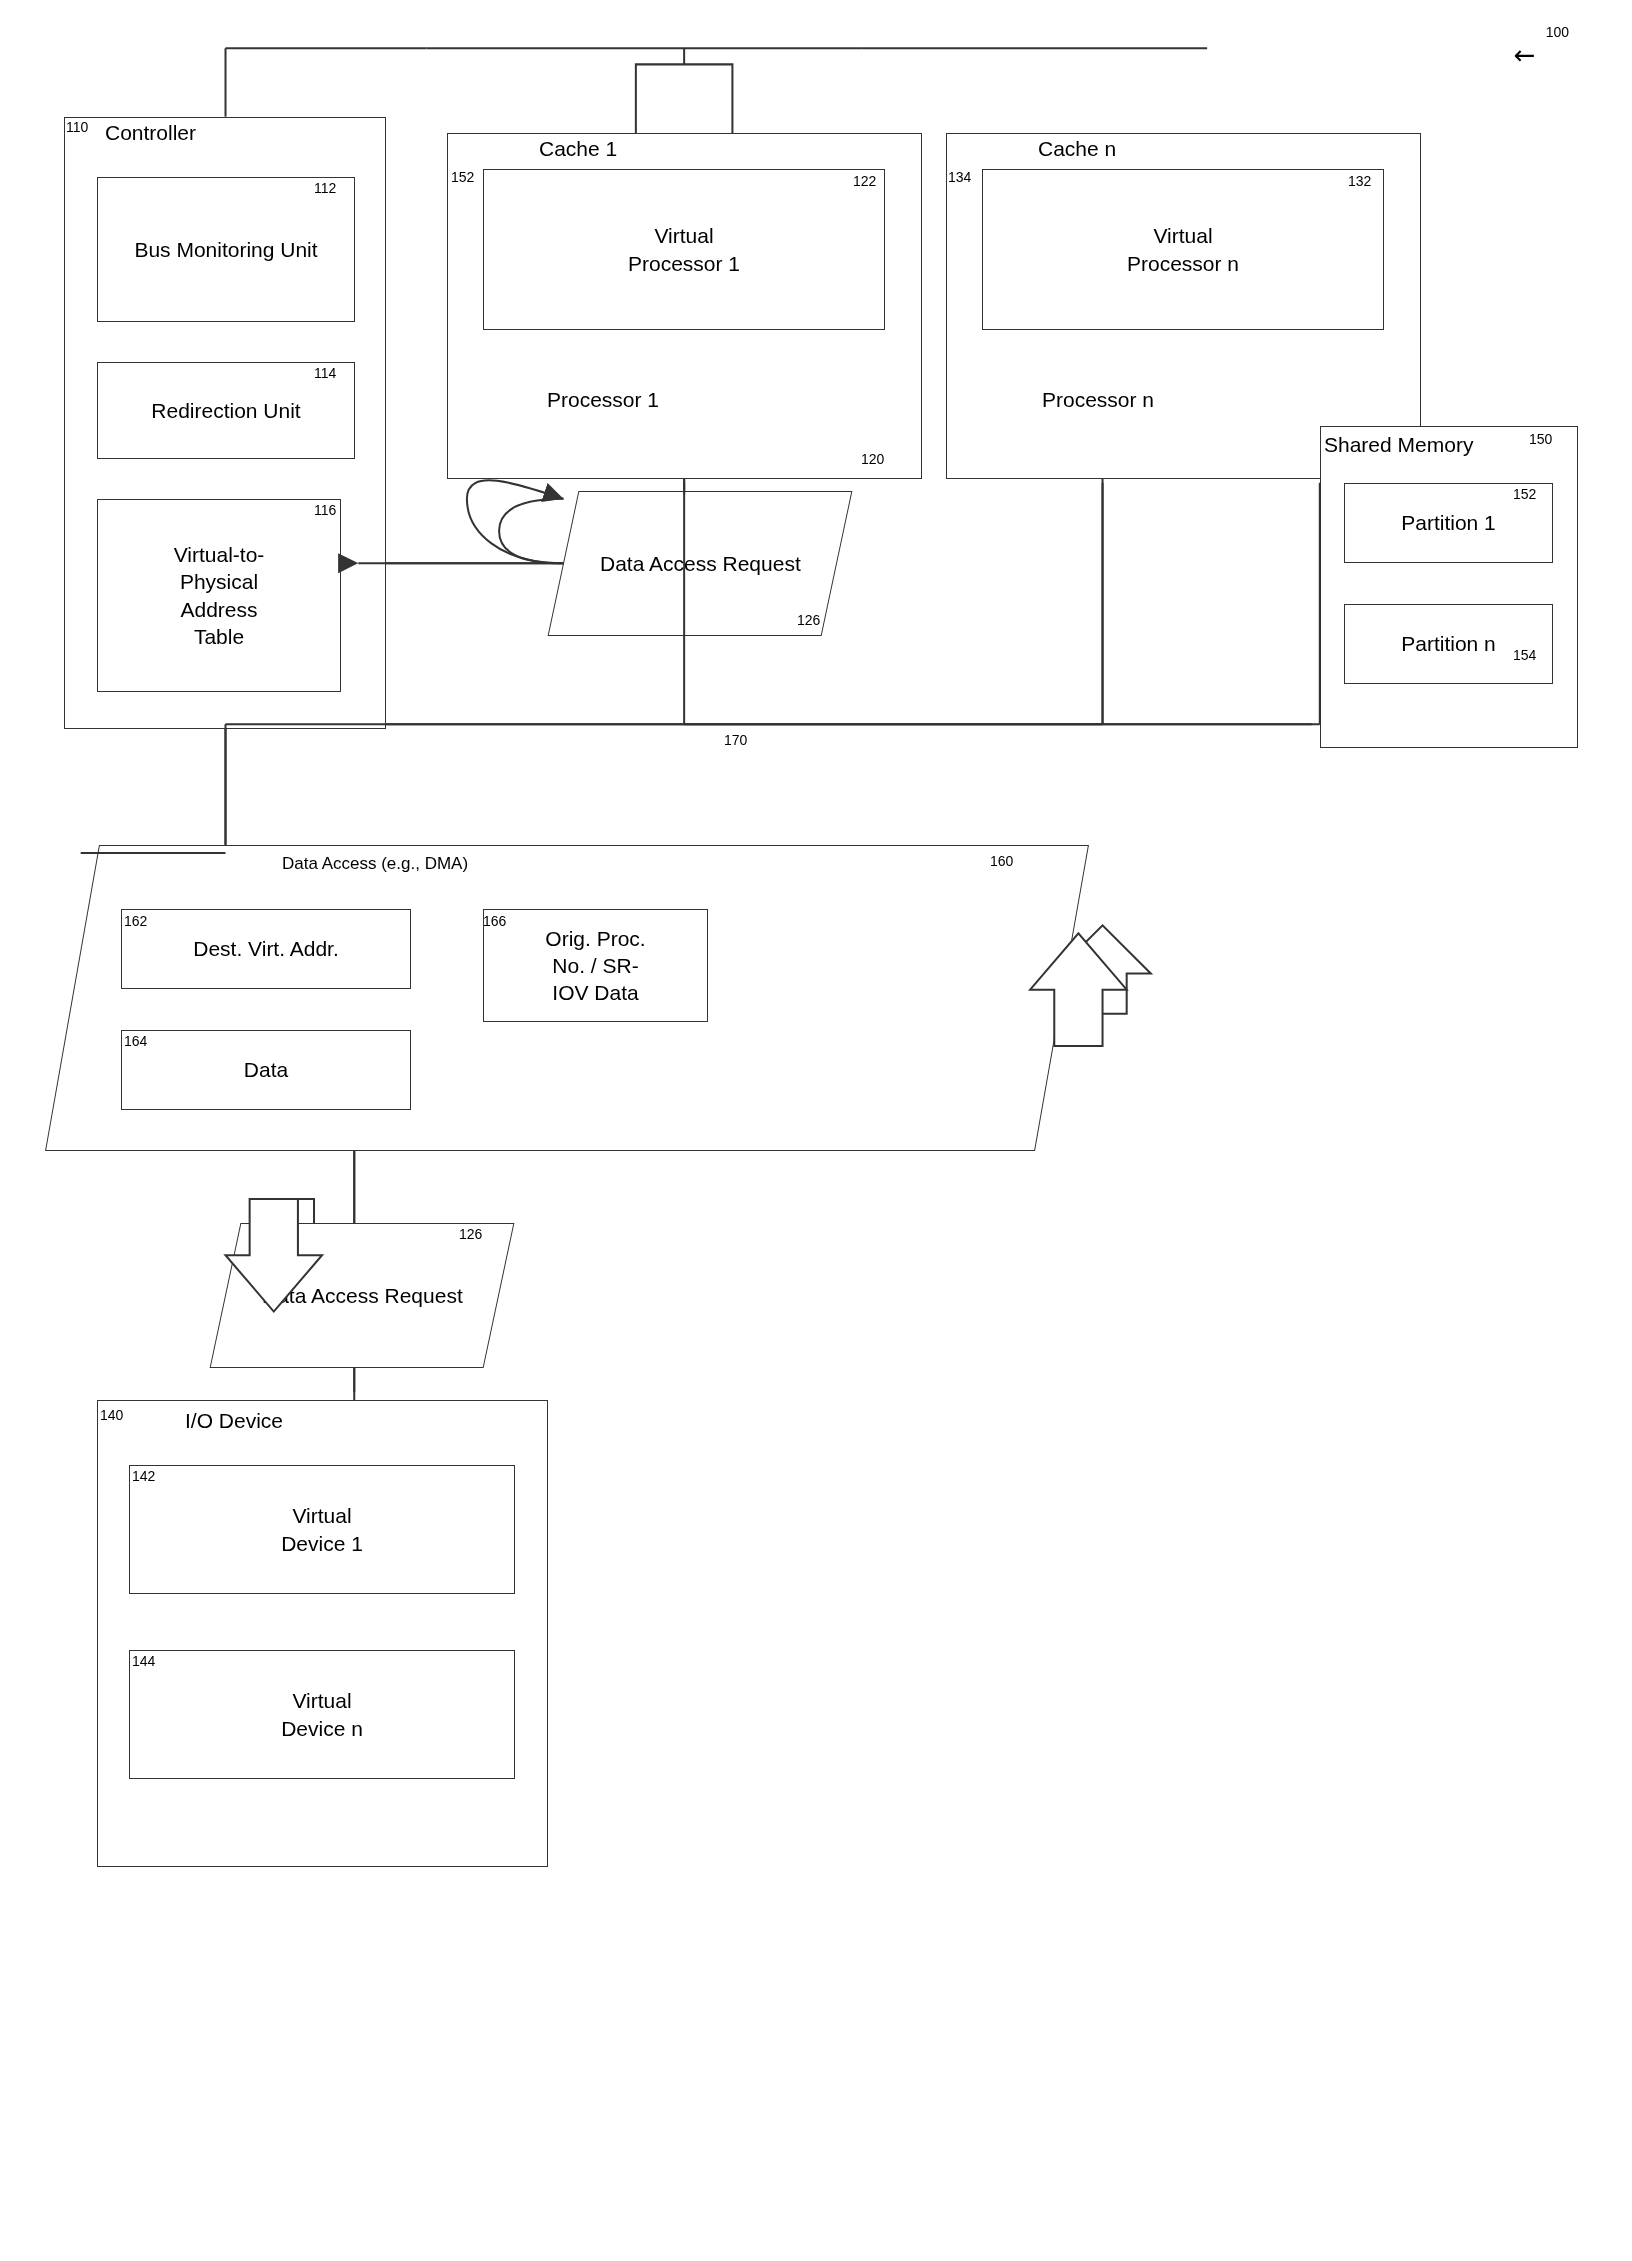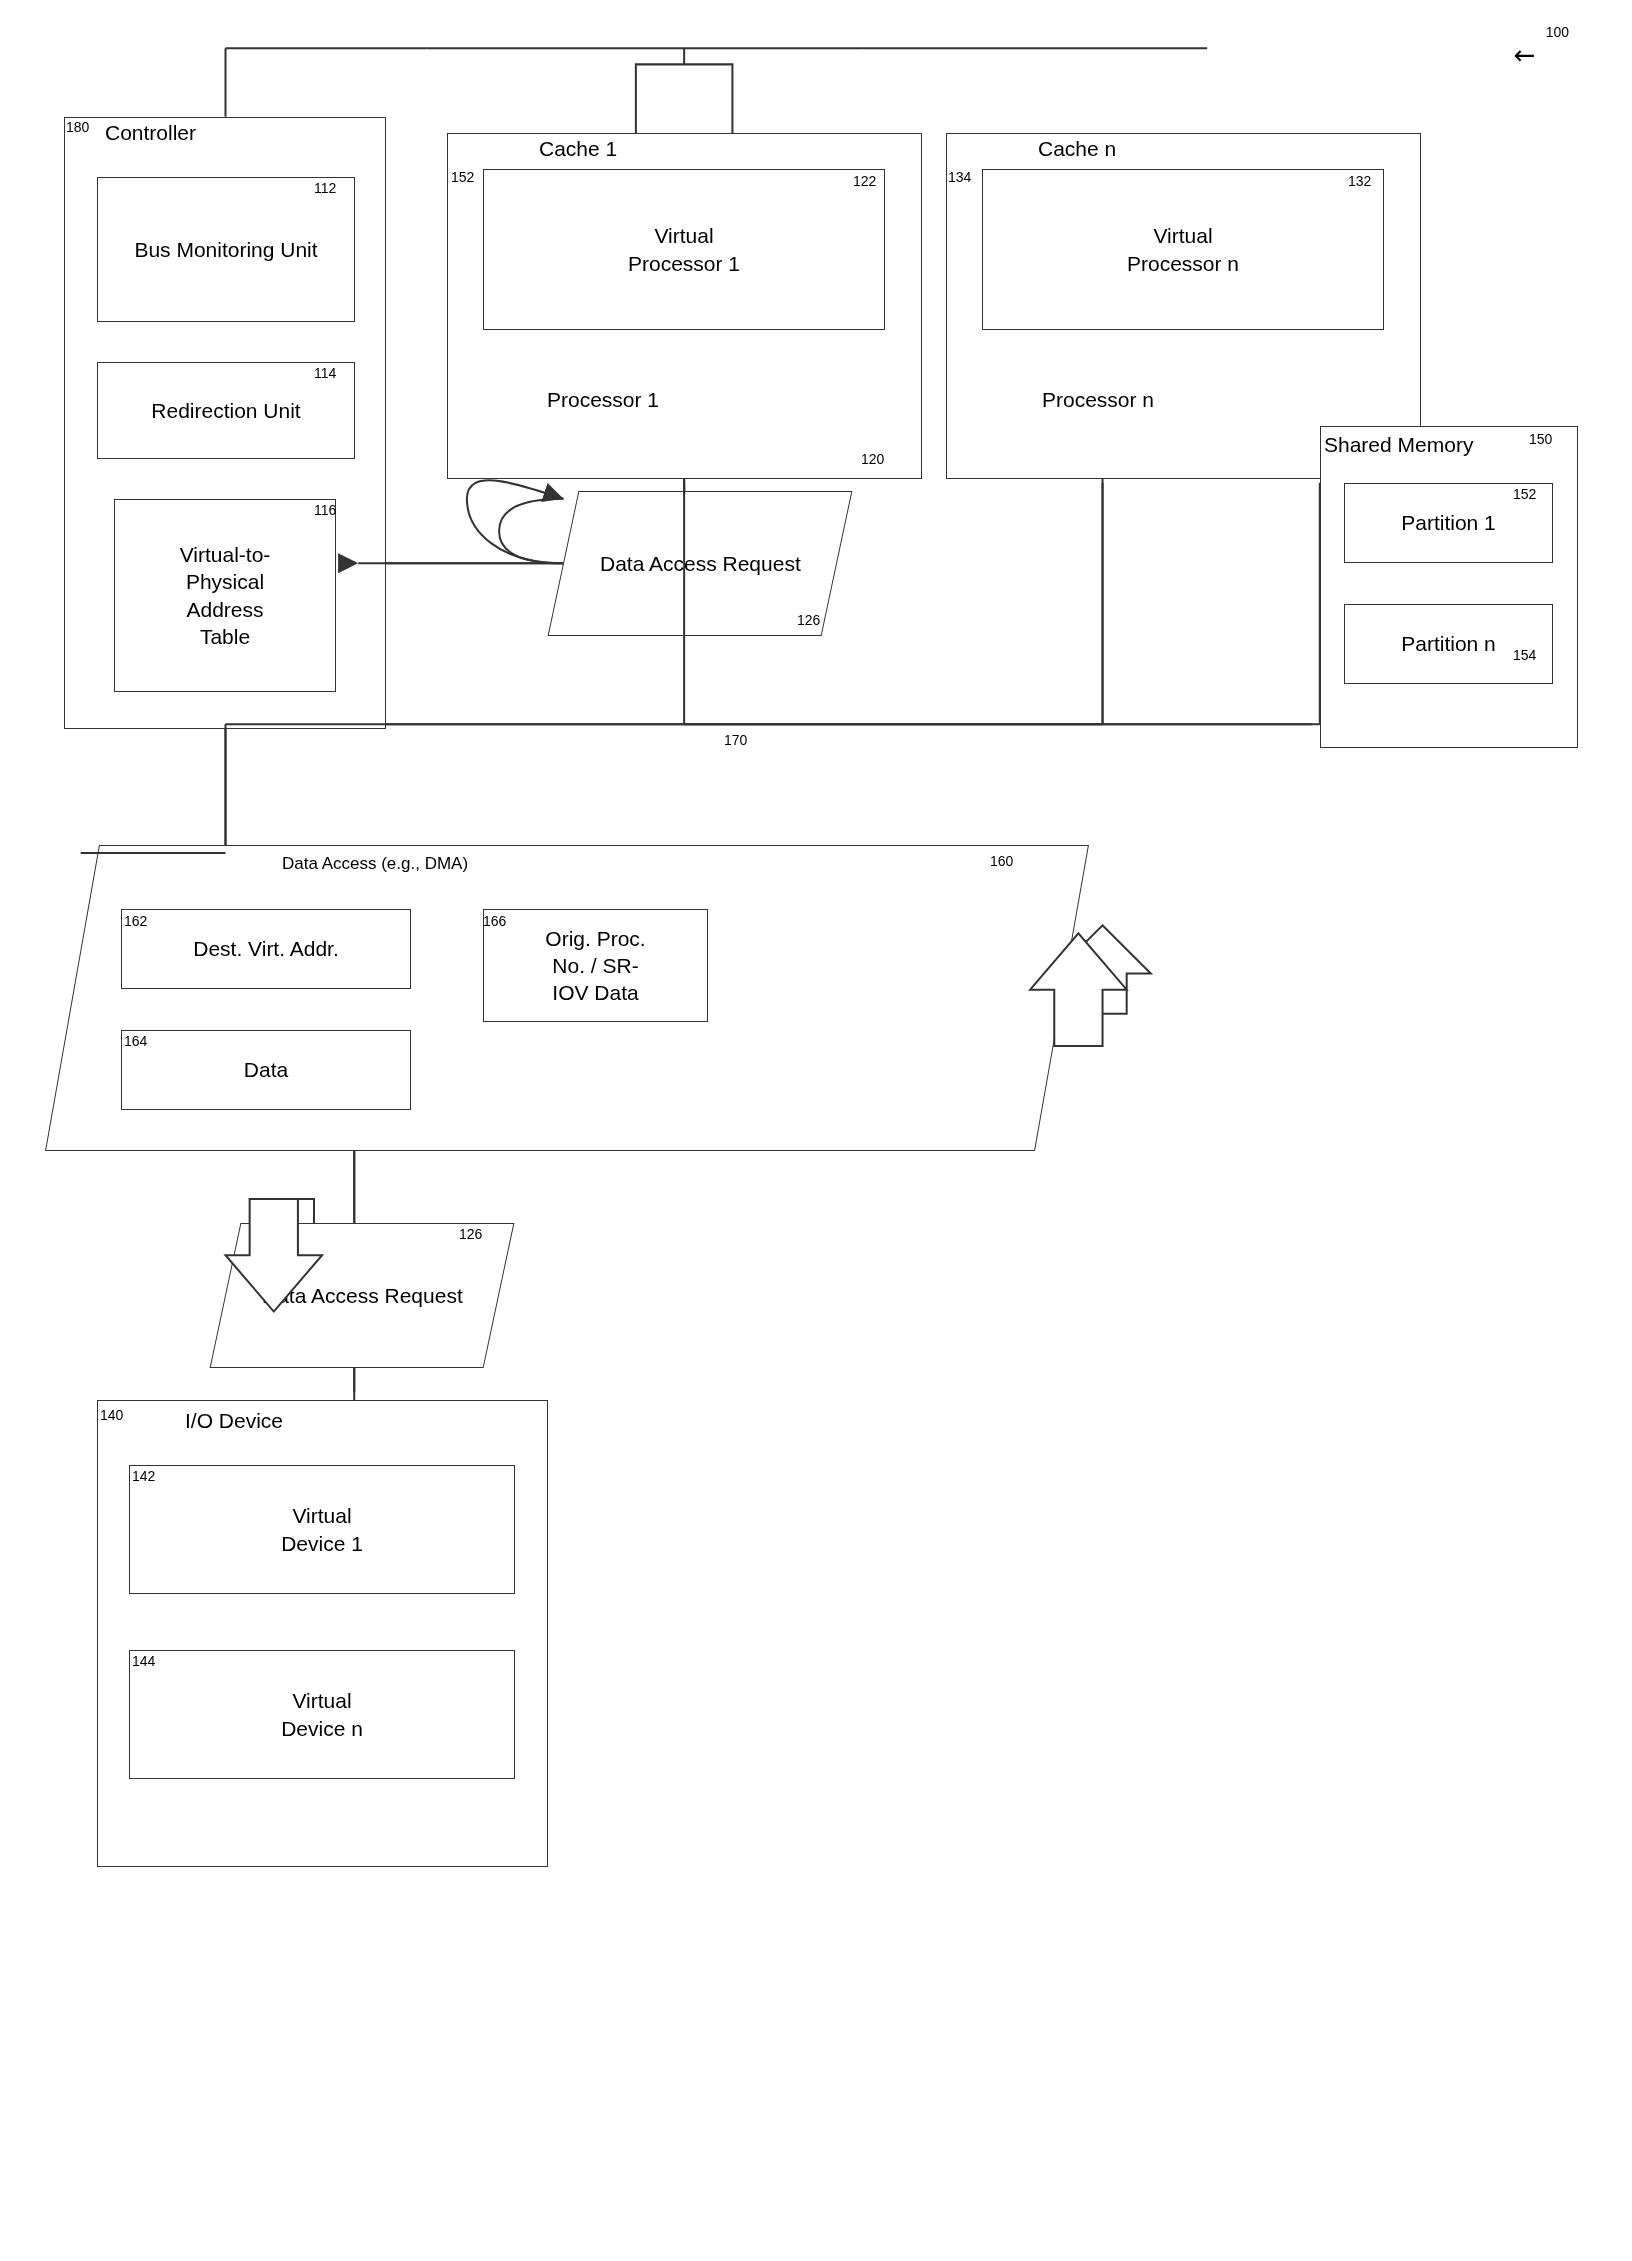--- a/index.html
+++ b/index.html
@@ -108,35 +108,35 @@
 
   </svg>
 
   <span class="ref-num" style="top:24px; right:64px;">100</span>
 
   <div style="position:absolute; top:40px; right:97px; font-size:26px; transform:rotate(45deg);">↙</div>
 
   <div class="box-outer" style="left:64px; top:117px; width:322px; height:612px; border:1.6px solid #333;">
   </div>
   <span class="label" style="left:105px; top:119px;">Controller</span>
-  <span class="ref-num" style="left:66px; top:119px;">180</span>
+  <span class="ref-num" style="left:66px; top:119px;">110</span>
 
   <div class="box" style="left:97px; top:177px; width:258px; height:145px;">
     <span>Bus Monitoring
 Unit</span>
   </div>
   <span class="ref-num" style="left:314px; top:180px;">112</span>
 
   <div class="box" style="left:97px; top:362px; width:258px; height:97px;">
     <span>Redirection
 Unit</span>
   </div>
   <span class="ref-num" style="left:314px; top:365px;">114</span>
 
-  <div class="box" style="left:114px; top:499px; width:222px; height:193px;">
+  <div class="box" style="left:97px; top:499px; width:244px; height:193px;">
     <span style="white-space:pre-line;">Virtual-to-
 Physical
 Address
 Table</span>
   </div>
   <span class="ref-num" style="left:314px; top:502px;">116</span>
 
   <div class="box-outer" style="left:447px; top:133px; width:475px; height:346px; border:1.6px solid #333;">
   </div>
   <span class="label" style="left:547px; top:386px;">Processor 1</span>

